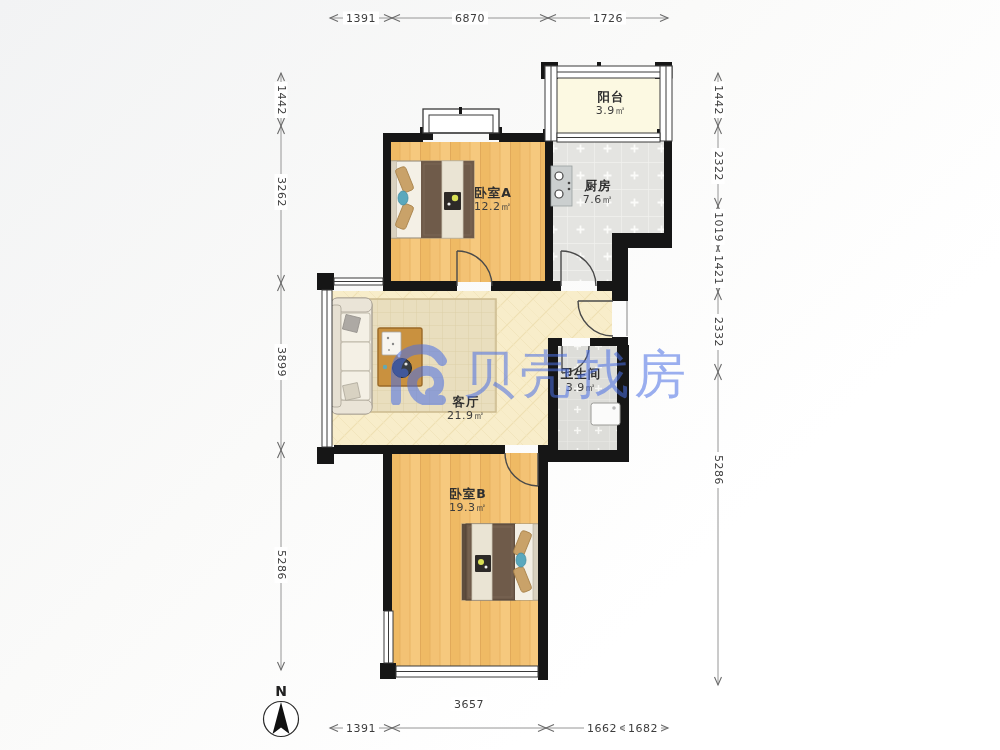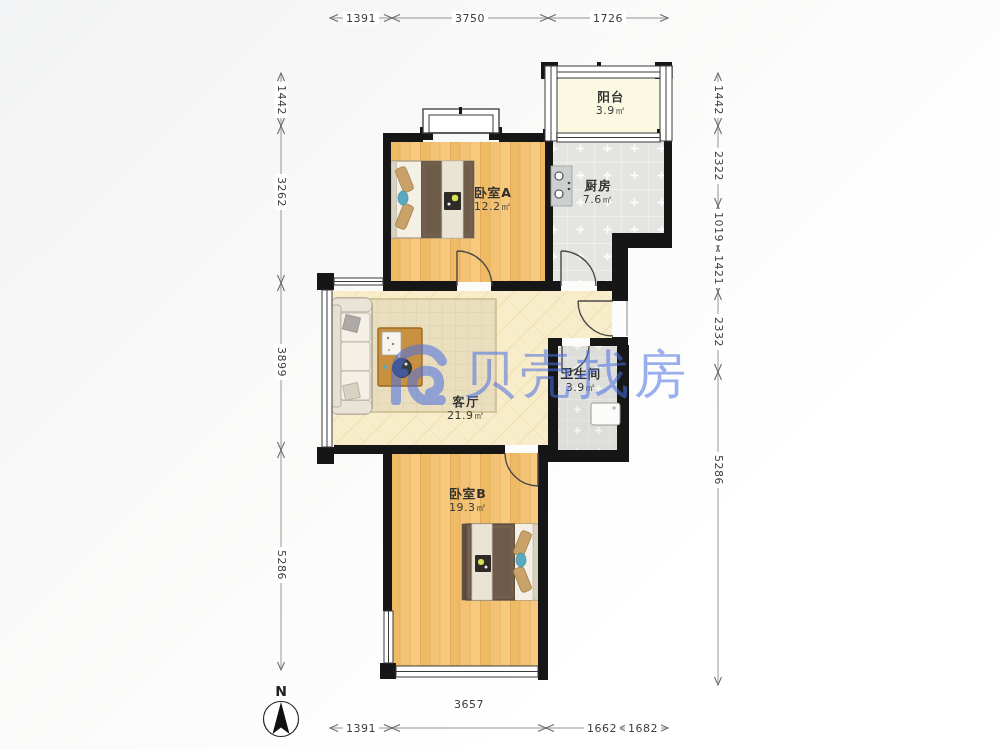--- a/index.html
+++ b/index.html
@@ -299,21 +299,21 @@
   <div class="room-label" style="left:581px;top:381px">
     <div class="room-name">卫生间</div>
     <div class="room-area">3.9㎡</div>
   </div>
   <div class="room-label" style="left:468px;top:501px">
     <div class="room-name">卧室B</div>
     <div class="room-area">19.3㎡</div>
   </div>
 
   <div class="dim h" style="left:361px;top:18px">1391</div>
-  <div class="dim h" style="left:470px;top:18px">3750</div>
+  <div class="dim h" style="left:470px;top:18px">6870</div>
   <div class="dim h" style="left:608px;top:18px">1726</div>
 
   <div class="dim h" style="left:361px;top:728px">1391</div>
   <div class="dim h" style="left:469px;top:704px">3657</div>
   <div class="dim h" style="left:602px;top:728px">1662</div>
   <div class="dim h" style="left:643px;top:728px">1682</div>
 
   <div class="dim v" style="left:281px;top:100px">1442</div>
   <div class="dim v" style="left:281px;top:192px">3262</div>
   <div class="dim v" style="left:281px;top:362px">3899</div>

